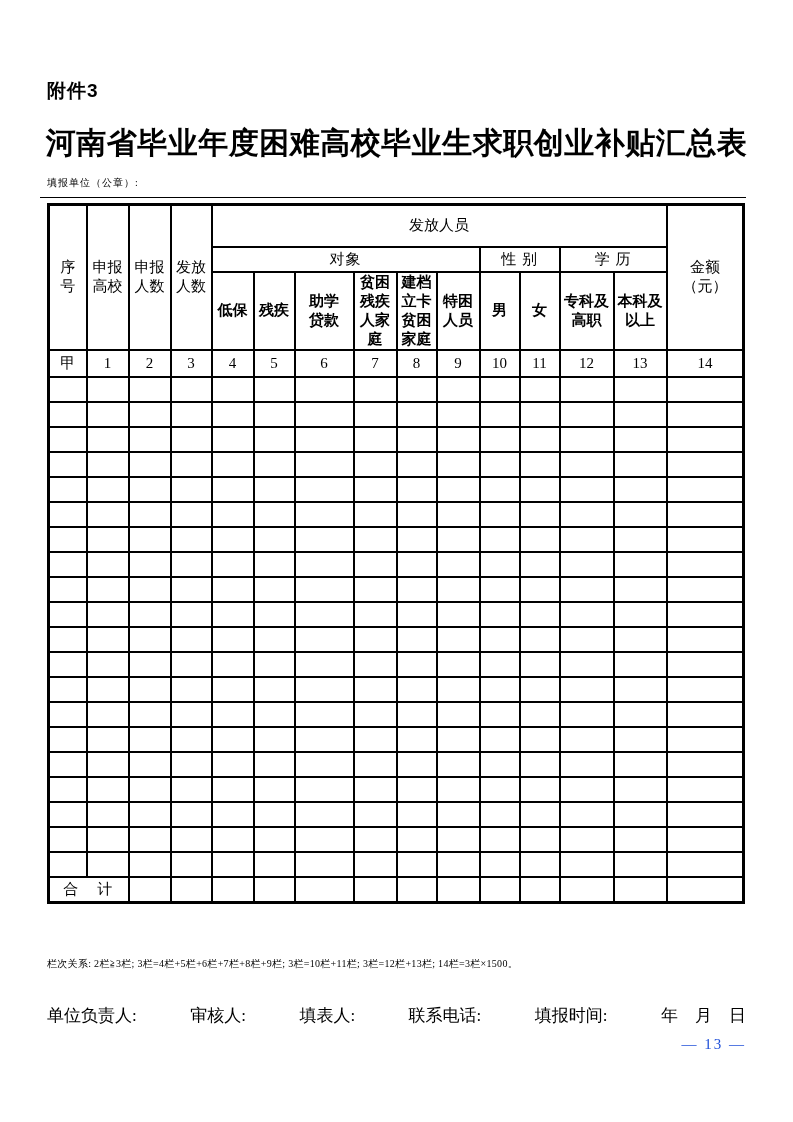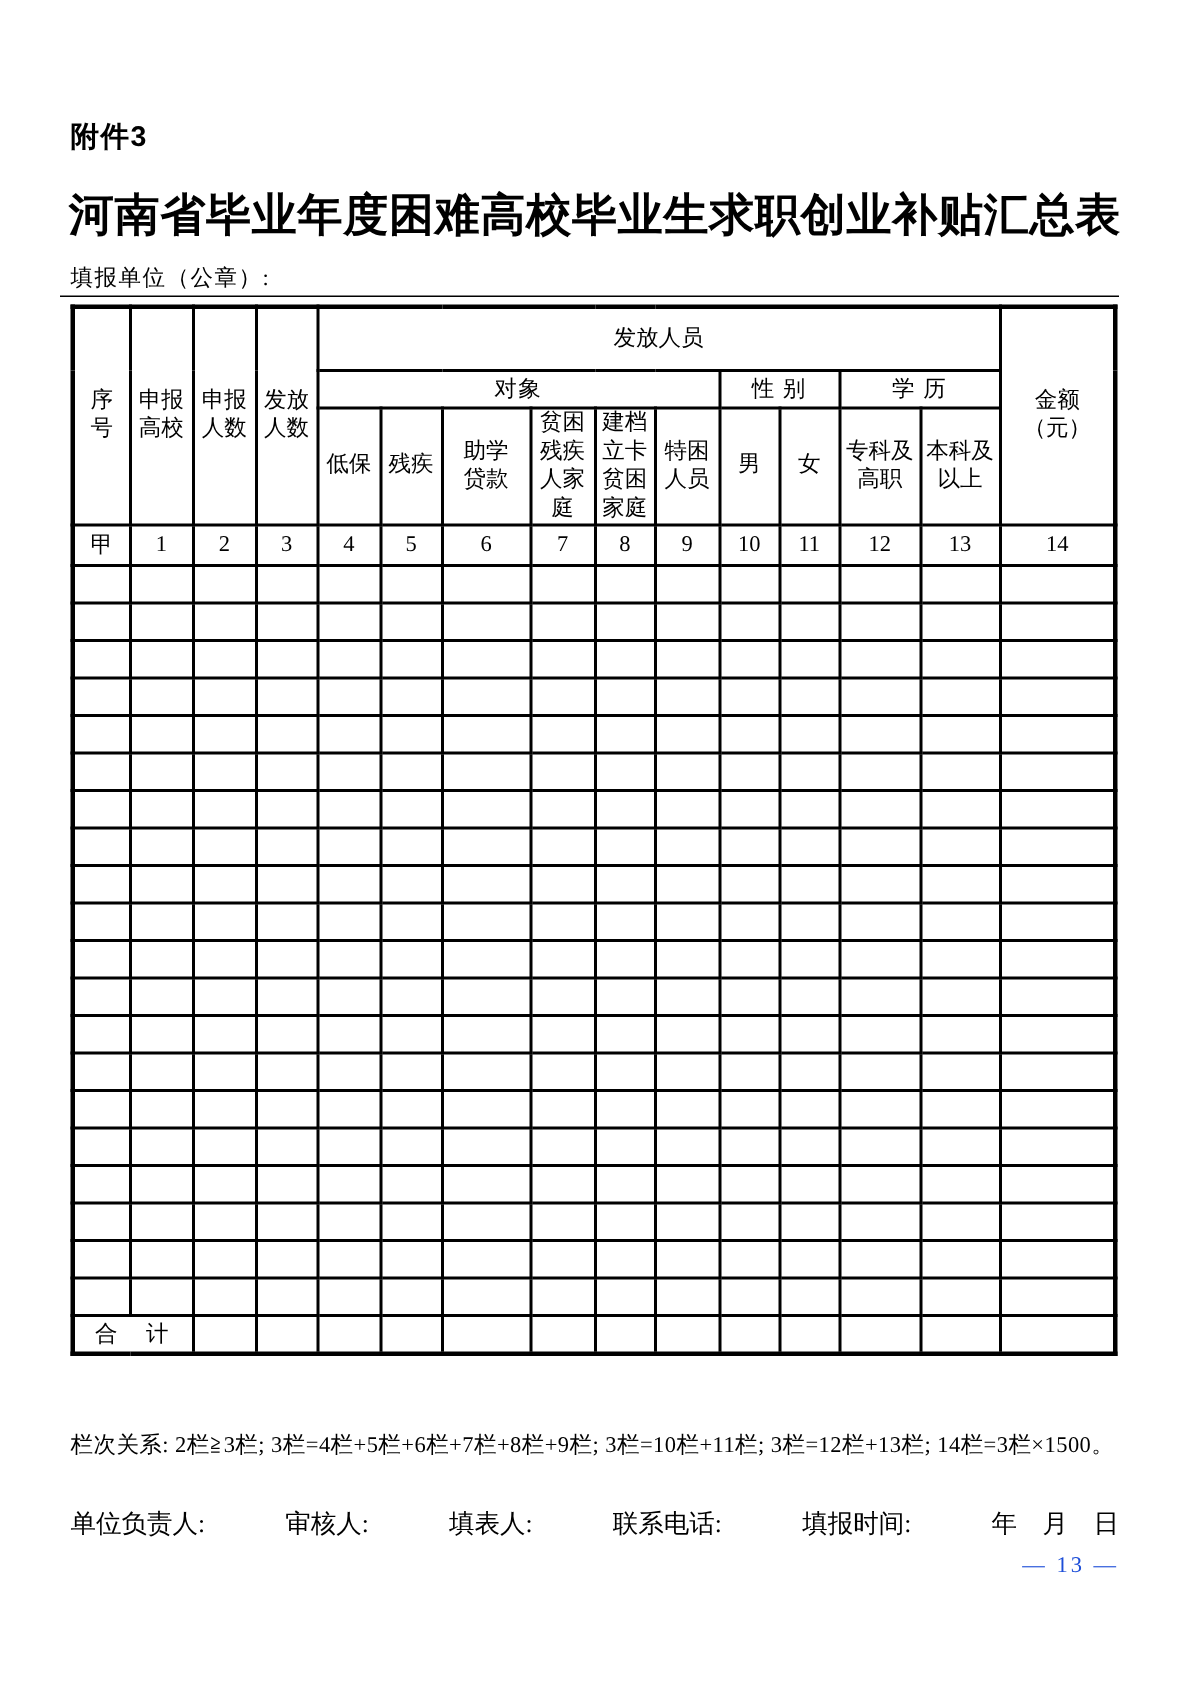--- a/index.html
+++ b/index.html
@@ -19,21 +19,21 @@
   .doc-title {
     position: absolute; left: 0; top: 123px; width: 793px;
     text-align: center;
     font-size: 30px; font-weight: bold;
     font-family: "Liberation Serif", "DejaVu Serif", serif;
     letter-spacing: 0.5px;
     white-space: nowrap;
   }
   .fill-unit {
     position: absolute; left: 47px; top: 176px;
-    font-size: 15px; letter-spacing: 1px;
+    font-size: 10px; letter-spacing: 1px;
   }
   .top-rule {
     position: absolute; left: 40px; top: 197px; width: 706px;
     border-top: 1px solid #000;
   }
   table.form-table {
     position: absolute; left: 47px; top: 203px;
     width: 695px;
     border-collapse: collapse;
     table-layout: fixed;
@@ -43,28 +43,28 @@
     border: 2px solid #000;
     text-align: center; vertical-align: middle;
     font-weight: normal;
     font-size: 15px;
     padding: 0;
     overflow: hidden;
   }
   .pre { white-space: pre-line; line-height: 19px; }
   .r-h1 th { height: 42px; }
   .r-h2 th { height: 25px; letter-spacing: 1px; }
-  .r-h3 th { height: 77px; }
+  .r-h3 th { height: 77px; font-weight: bold; }
   .r-code td { height: 27px; }
   tbody td { height: 25px; }
   .r-total td { height: 26px; }
   .total-label { letter-spacing: 2px; }
   .note {
     position: absolute; left: 47px; top: 953px; width: 700px;
-    font-size: 15px; line-height: 22px;
+    font-size: 10px; line-height: 22px;
     letter-spacing: 0.3px;
   }
   .signature {
     position: absolute; left: 47px; top: 1004px; width: 699px;
     display: flex; justify-content: space-between;
     font-size: 17px;
   }
   .page-number {
     position: absolute; right: 47px; top: 1036px;
     font-size: 15px; color: #1d4ed8; letter-spacing: 2px;

